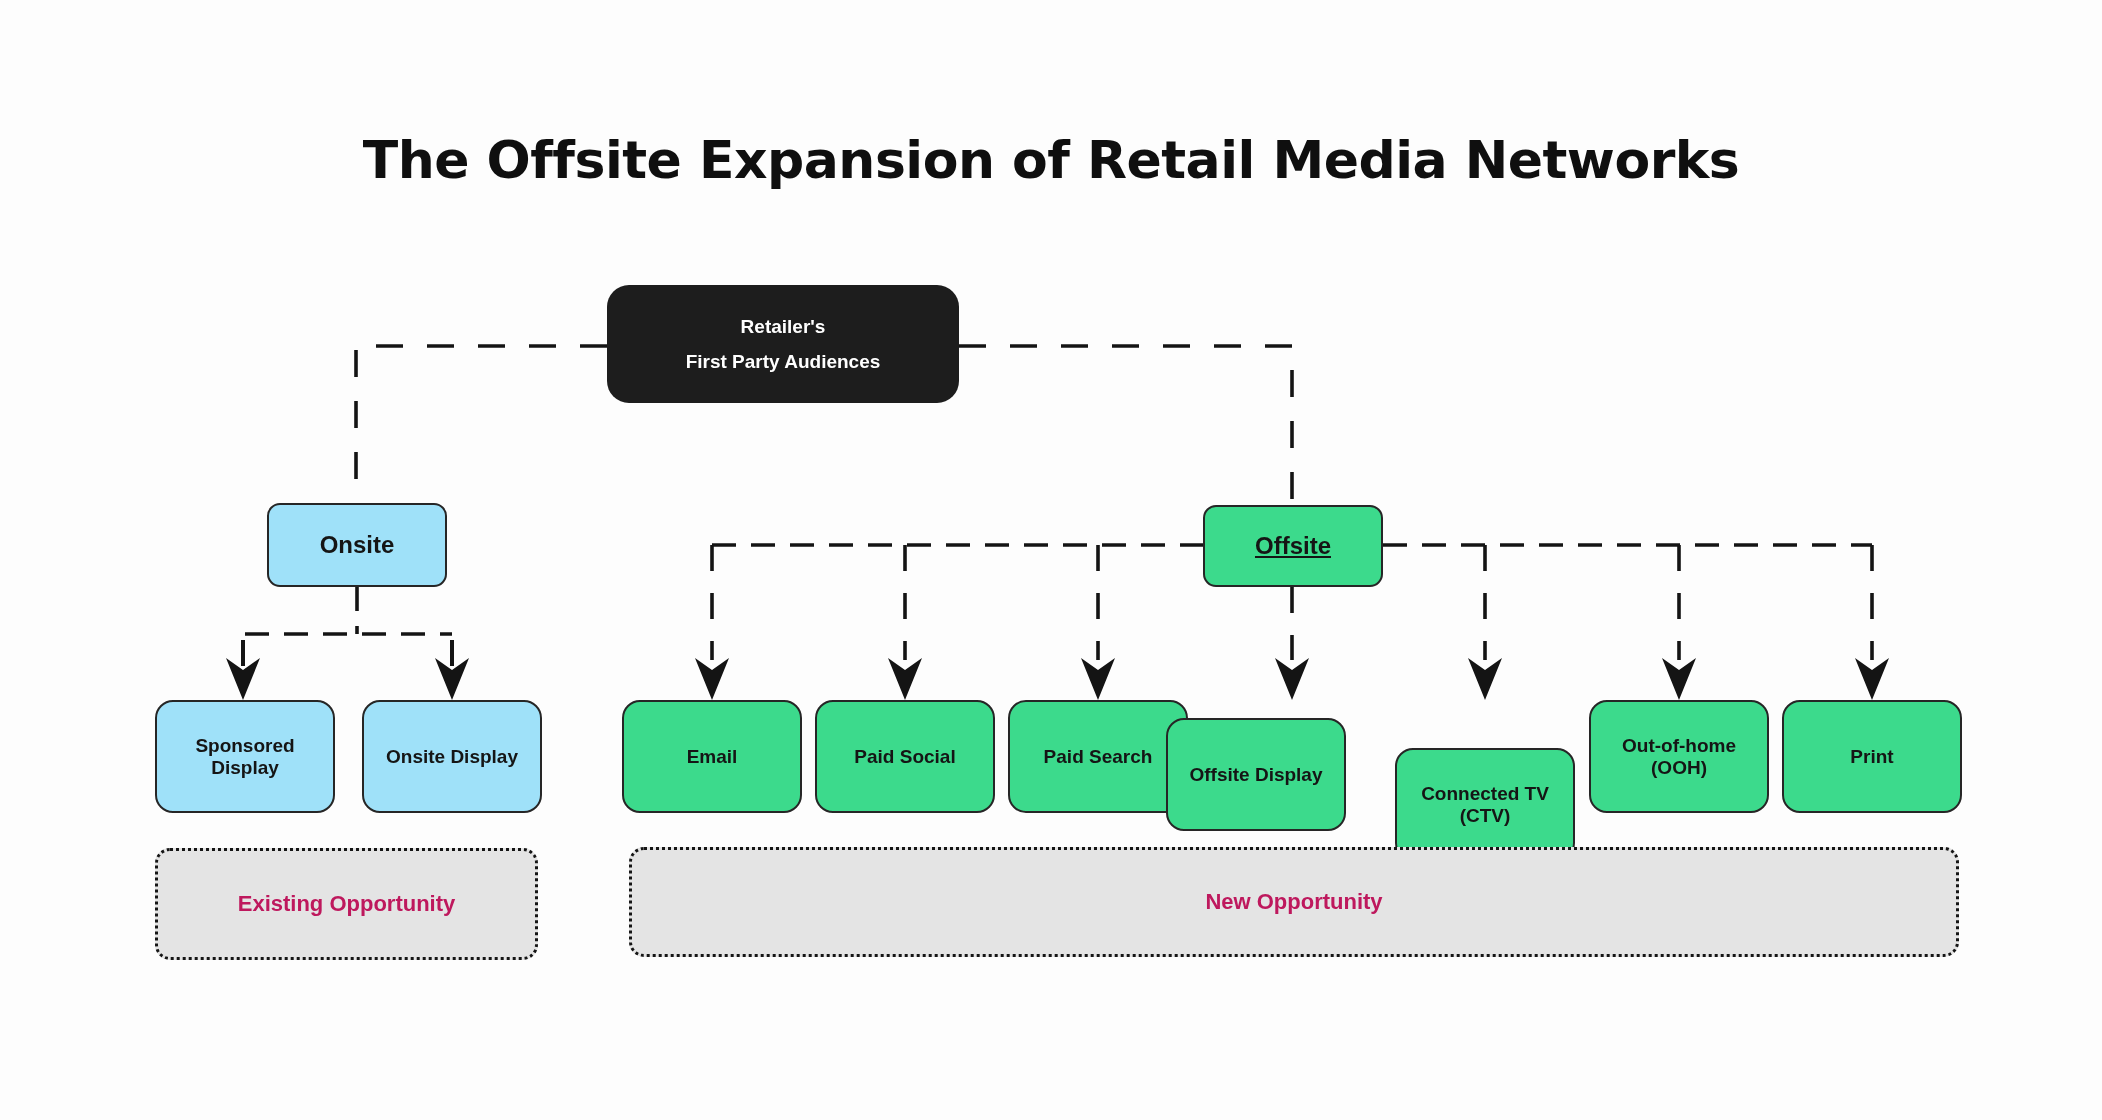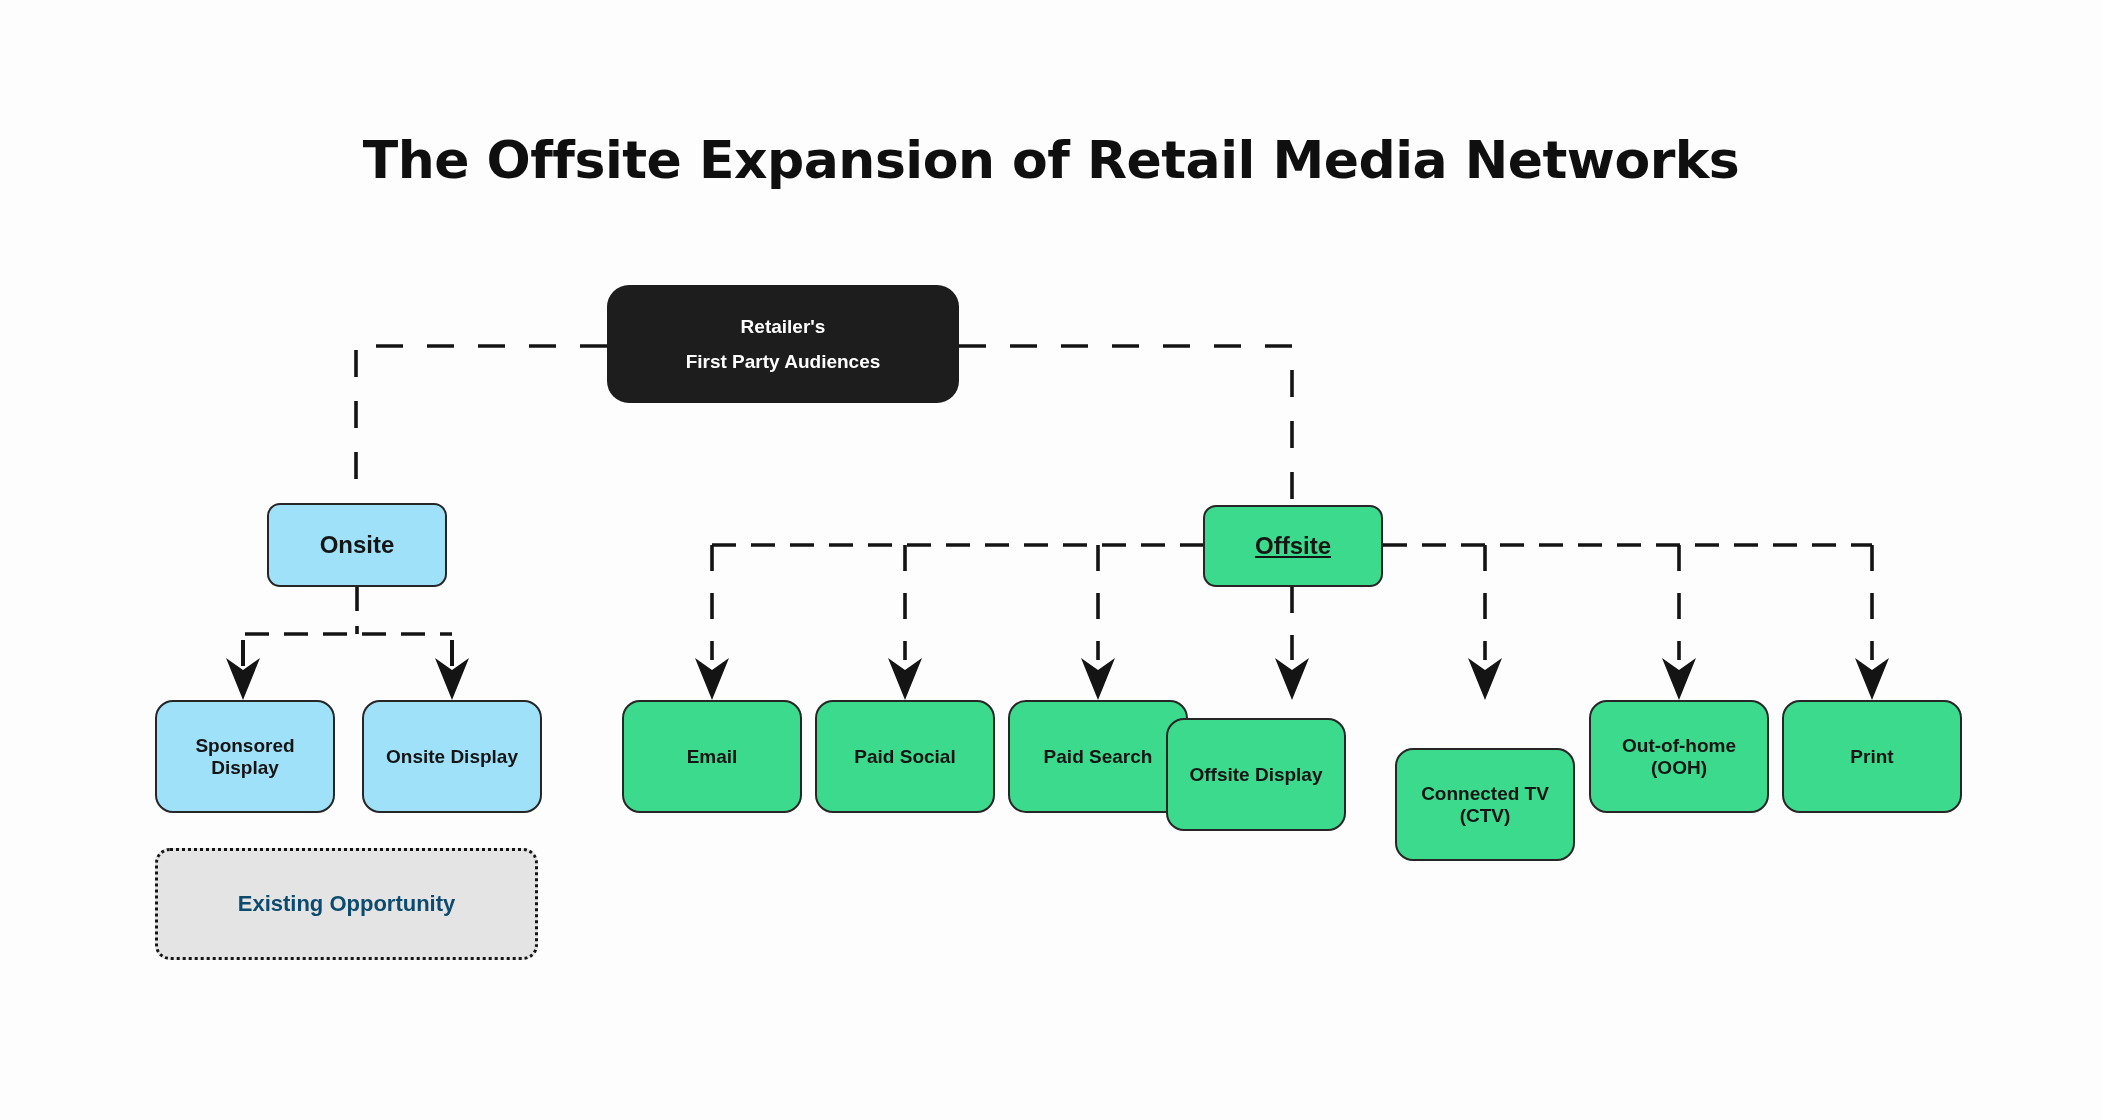--- a/index.html
+++ b/index.html
@@ -40,21 +40,21 @@
     border:2px solid #262626;border-radius:18px;
     font-size:19px;padding:0 6px;
   }
   .blue{background:var(--blue-node,#9fe1f9);}
   .green{background:var(--green-node,#3cda8c);}
   .zone{
     position:absolute;box-sizing:border-box;
     display:flex;align-items:center;justify-content:center;
     background:var(--gray-zone,#e4e4e4);
     border:3px dotted #151515;border-radius:15px;
-    font-size:22px;font-weight:700;color:#0c4a6e;text-align:center;
+    font-size:22px;font-weight:700;color:#be185d;text-align:center;
   }
   .zone-existing{left:155px;top:848px;width:383px;height:112px;}
   .zone-new{left:629px;top:847px;width:1330px;height:110px;}
   svg.wires{position:absolute;left:0;top:0;pointer-events:none;}
   svg.wires path, svg.wires line{stroke:var(--line,#141414);fill:none;stroke-linecap:butt;}
   .dash-root{stroke-width:3.6px;stroke-dasharray:27 24;}
   .dash-bar{stroke-width:3.6px;stroke-dasharray:24 15;}
   .dash-drop{stroke-width:3.6px;stroke-dasharray:26 22;}
   .solid-drop{stroke-width:4px;}
   svg.wires polygon{fill:var(--line,#141414);}
@@ -133,14 +133,17 @@
   <div class="node leaf green" style="left:1589px;">
     <span>Out-of-home (OOH)</span>
   </div>
   <div class="node leaf green" style="left:1782px;">
     <span>Print</span>
   </div>
 
   <div class="zone zone-existing">
     <span>Existing Opportunity</span>
   </div>
+  <div class="zone zone-new">
+    <span>New Opportunity</span>
+  </div>
 
 </div>
 
 </body></html>

